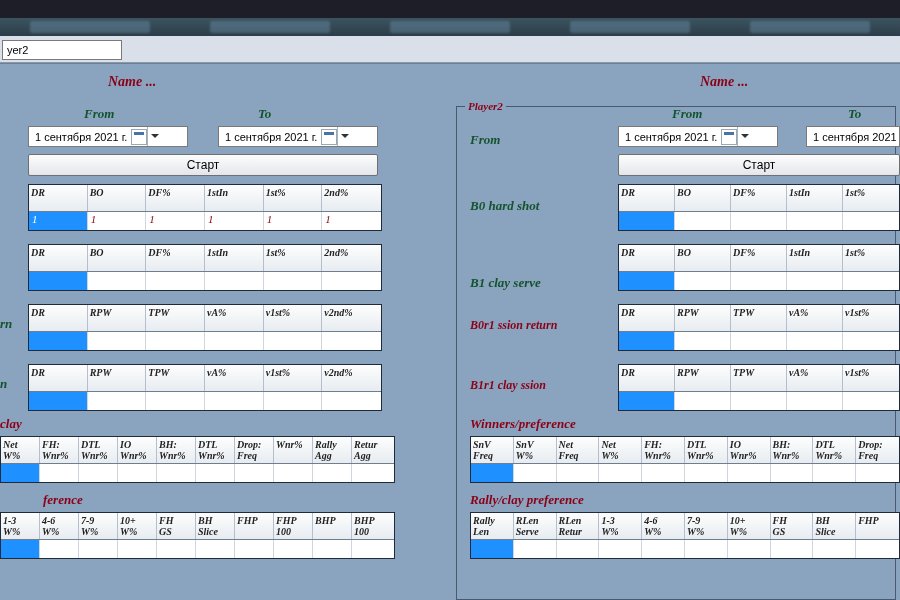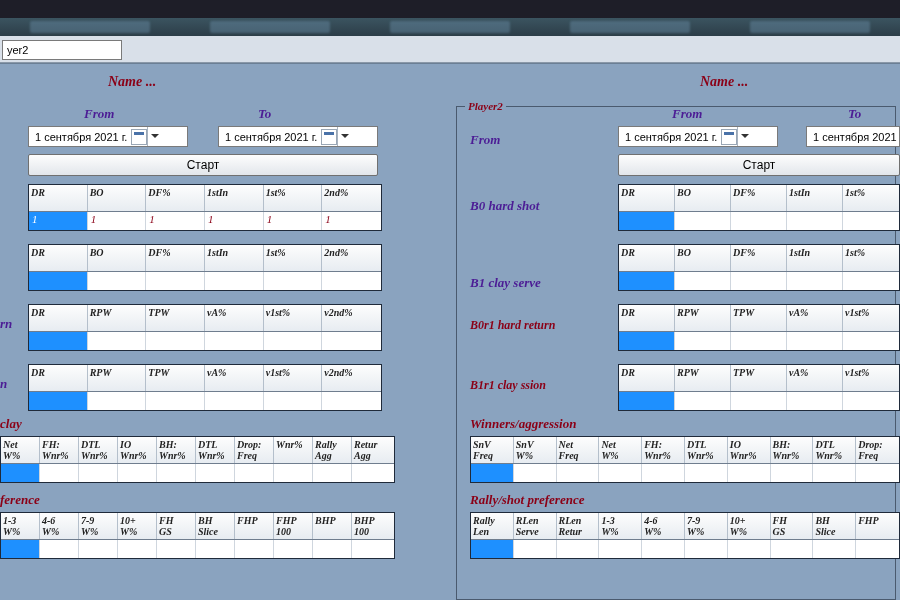--- a/index.html
+++ b/index.html
@@ -5,21 +5,21 @@
   * { box-sizing: border-box; font-family: "Segoe UI", Tahoma, sans-serif; }
   html, body { margin:0; padding:0; width:900px; height:600px; overflow:hidden; }
   body { background:#8aa3bf; }
   .titlebar { background:#1e1e28; height:18px; width:100%; }
   .toolbar { background:linear-gradient(#3b5460,#2c3d48); height:18px; width:100%; display:flex; gap:60px; padding-left:30px; }
   .toolbar div { width:120px; height:12px; margin-top:3px; background:rgba(120,160,190,.35); border-radius:2px; filter:blur(1px);}
   .addr { background:#fff; border:1px solid #7a7a7a; height:20px; width:120px; margin:2px 0 0 0; font-size:11px; padding:2px 4px;}
   .addr-row { background:#d9e0e9; border-bottom:1px solid #8a98a8; padding:2px 0 2px 2px;}
   .canvas { position:relative; background:#8aa3bf; width:900px; height:540px; border-top:1px solid #6b7f95;}
   .col-title { color:#8b0016; font:italic bold 14px "Segoe UI"; }
-  .label { color:#4c1d95; font:italic bold 13px "Segoe UI"; white-space:nowrap;}
+  .label { color:#14532d; font:italic bold 13px "Segoe UI"; white-space:nowrap;}
   .label-sm { color:#8b0016; font:italic bold 12px "Segoe UI"; white-space:nowrap;}
   .name-row { position:absolute; }
   .datebox { display:inline-flex; align-items:center; background:#fff; border:1px solid #7a7a7a; height:21px; font-size:11px; padding:0 2px 0 6px;}
   .datebox .cal { width:16px; height:16px; margin-left:4px; background:#fff; border:1px solid #9aa7b5; position:relative;}
   .datebox .cal::before{content:"";position:absolute;top:2px;left:2px;right:2px;height:3px;background:#4a72a8;}
   .datebox .dd { width:14px; height:19px; border-left:1px solid #a9b4c1; display:flex; align-items:center; justify-content:center;}
   .datebox .dd::after{content:"";border:4px solid transparent;border-top-color:#333;margin-top:3px;}
   .startbtn { background:linear-gradient(#fdfdfd,#e2e6eb); border:1px solid #707070; border-radius:2px; height:22px; text-align:center; font-size:12px; line-height:20px;}
   .tbl { position:absolute; border:1px solid #1f2a3a; background:#fff; display:flex; flex-direction:column; }
   .hdr-row { display:flex; background:linear-gradient(#fdfdfd,#e7ecf1); border-bottom:1px solid #6f7d8e;}
@@ -167,21 +167,21 @@
         <div style="width: 39px;"></div>
         <div style="width: 39px;"></div>
         <div style="width: 39px;"></div>
         <div style="width: 39px;"></div>
         <div style="width: 39px;"></div>
         <div style="width: 39px;"></div>
         <div style="width: 39px;"></div>
       </div>
   </div>
 
-  <div class="grp" style="left:0px; top:428px;">ference</div>
+  <div class="grp" style="left:0px; top:428px;padding-left:43px;">ference</div>
   <div class="tbl" style="left:0px; top:448px; width:395px;">
     <div class="hdr-row">
         <div style="width: 39px;">1-3<br>W%</div>
         <div style="width: 39px;">4-6<br>W%</div>
         <div style="width: 39px;">7-9<br>W%</div>
         <div style="width: 39px;">10+<br>W%</div>
         <div style="width: 39px;">FH<br>GS</div>
         <div style="width: 39px;">BH<br>Slice</div>
         <div style="width: 39px;">FHP</div>
         <div style="width: 39px;">FHP<br>100</div>
@@ -252,21 +252,21 @@
       </div>
     <div class="val-row">
         <div style="width: 56px;"></div>
         <div style="width: 56px;"></div>
         <div style="width: 56px;"></div>
         <div style="width: 56px;"></div>
         <div style="width: 56px;"></div>
       </div>
   </div>
 
-  <div class="label-sm" style="position:absolute; left:470px; top:254px;">B0r1 hard return</div>
+  <div class="label-sm" style="position:absolute; left:470px; top:254px;">B0r1 ssion return</div>
   <div class="tbl" style="left:618px; top:240px; width:282px;">
     <div class="hdr-row">
         <div style="width: 56px;">DR</div>
         <div style="width: 56px;">RPW</div>
         <div style="width: 56px;">TPW</div>
         <div style="width: 56px;">vA%</div>
         <div style="width: 56px;">v1st%</div>
       </div>
     <div class="val-row">
         <div style="width: 56px;"></div>
@@ -288,21 +288,21 @@
       </div>
     <div class="val-row">
         <div style="width: 56px;"></div>
         <div style="width: 56px;"></div>
         <div style="width: 56px;"></div>
         <div style="width: 56px;"></div>
         <div style="width: 56px;"></div>
       </div>
   </div>
 
-  <div class="grp" style="left:470px; top:352px;">Winners/aggression</div>
+  <div class="grp" style="left:470px; top:352px;">Winners/preference</div>
   <div class="tbl" style="left:470px; top:372px; width:430px;">
     <div class="hdr-row">
         <div style="width: 43px;">SnV<br>Freq</div>
         <div style="width: 43px;">SnV<br>W%</div>
         <div style="width: 43px;">Net<br>Freq</div>
         <div style="width: 43px;">Net<br>W%</div>
         <div style="width: 43px;">FH:<br>Wnr%</div>
         <div style="width: 43px;">DTL<br>Wnr%</div>
         <div style="width: 43px;">IO<br>Wnr%</div>
         <div style="width: 43px;">BH:<br>Wnr%</div>
@@ -316,21 +316,21 @@
         <div style="width: 43px;"></div>
         <div style="width: 43px;"></div>
         <div style="width: 43px;"></div>
         <div style="width: 43px;"></div>
         <div style="width: 43px;"></div>
         <div style="width: 43px;"></div>
         <div style="width: 43px;"></div>
       </div>
   </div>
 
-  <div class="grp" style="left:470px; top:428px;">Rally/shot preference</div>
+  <div class="grp" style="left:470px; top:428px;">Rally/clay preference</div>
   <div class="tbl" style="left:470px; top:448px; width:430px;">
     <div class="hdr-row">
         <div style="width: 43px;">Rally<br>Len</div>
         <div style="width: 43px;">RLen<br>Serve</div>
         <div style="width: 43px;">RLen<br>Retur</div>
         <div style="width: 43px;">1-3<br>W%</div>
         <div style="width: 43px;">4-6<br>W%</div>
         <div style="width: 43px;">7-9<br>W%</div>
         <div style="width: 43px;">10+<br>W%</div>
         <div style="width: 43px;">FH<br>GS</div>

